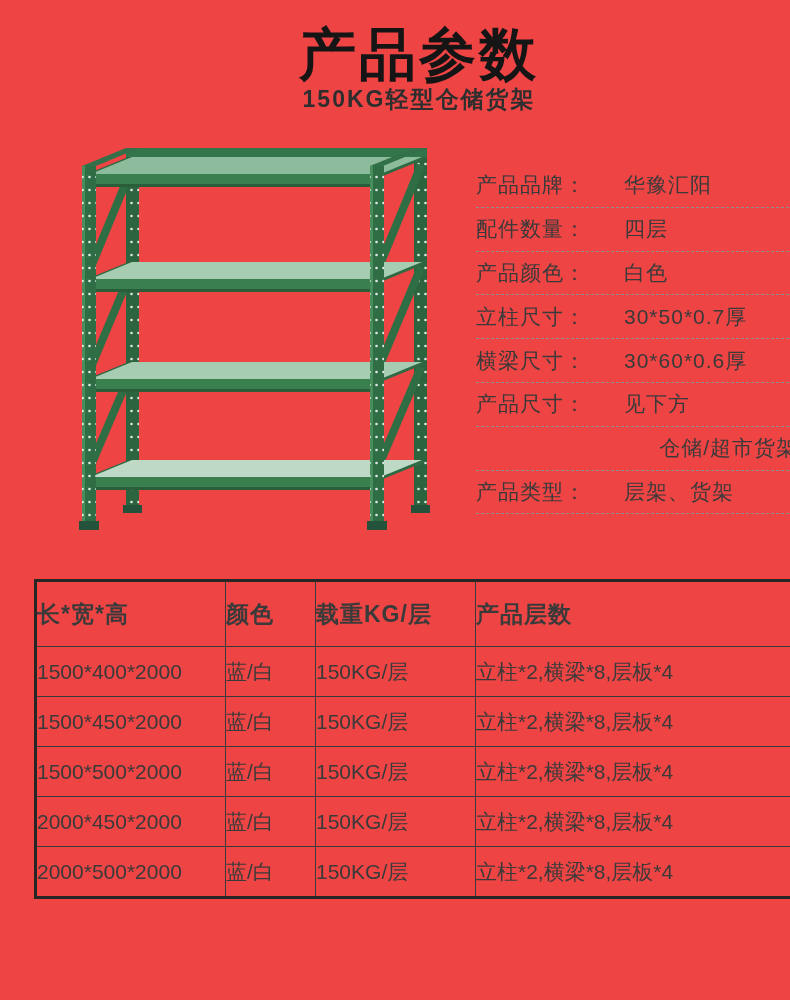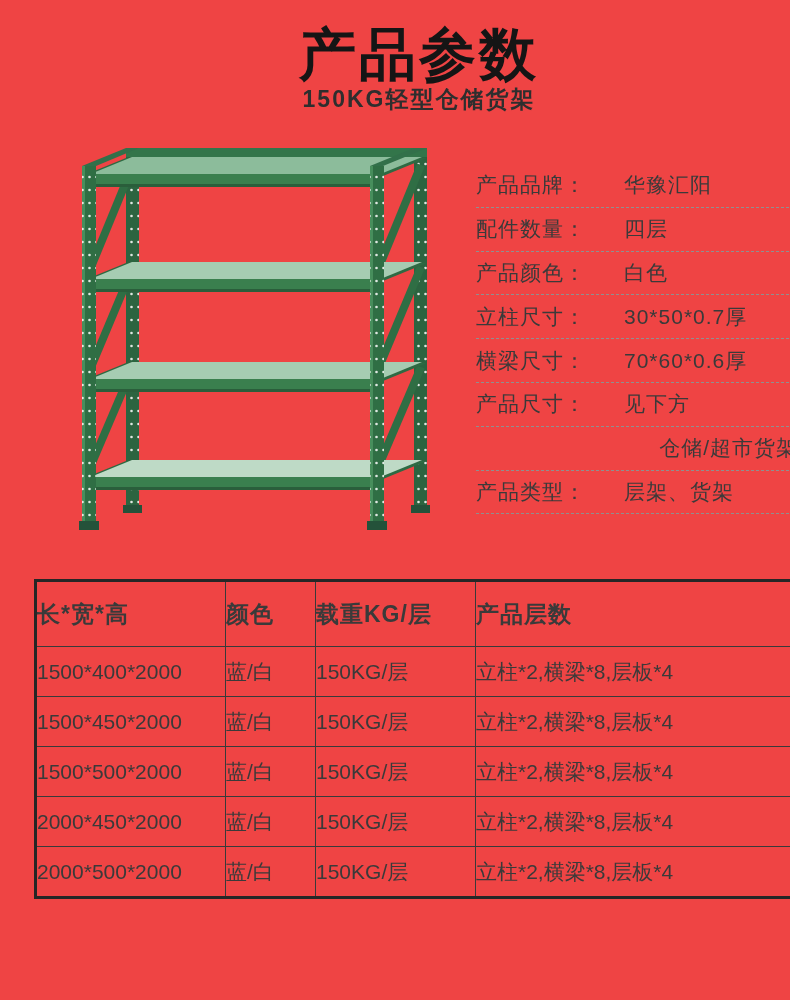--- a/index.html
+++ b/index.html
@@ -137,21 +137,21 @@
         <div class="spec-row">
           <span class="spec-label">产品颜色：</span>
           <span class="spec-value">白色</span>
         </div>
         <div class="spec-row">
           <span class="spec-label">立柱尺寸：</span>
           <span class="spec-value">30*50*0.7厚</span>
         </div>
         <div class="spec-row">
           <span class="spec-label">横梁尺寸：</span>
-          <span class="spec-value">70*60*0.6厚</span>
+          <span class="spec-value">30*60*0.6厚</span>
         </div>
         <div class="spec-row">
           <span class="spec-label">产品尺寸：</span>
           <span class="spec-value">见下方</span>
         </div>
         <div class="spec-row continuation">
           <span class="spec-value">仓储/超市货架</span>
         </div>
         <div class="spec-row">
           <span class="spec-label">产品类型：</span>

